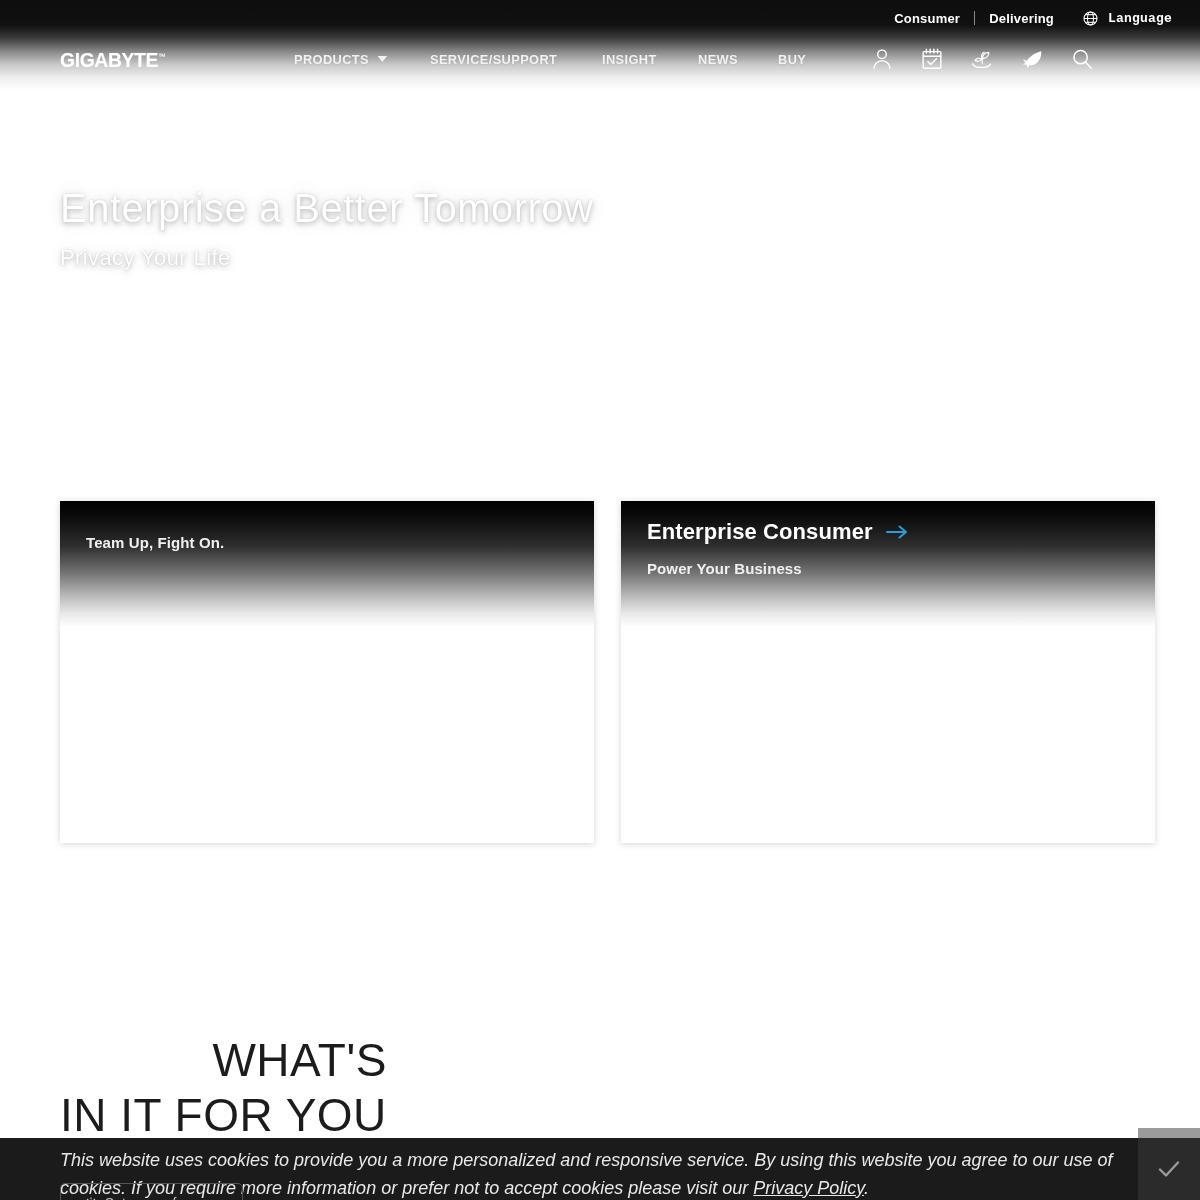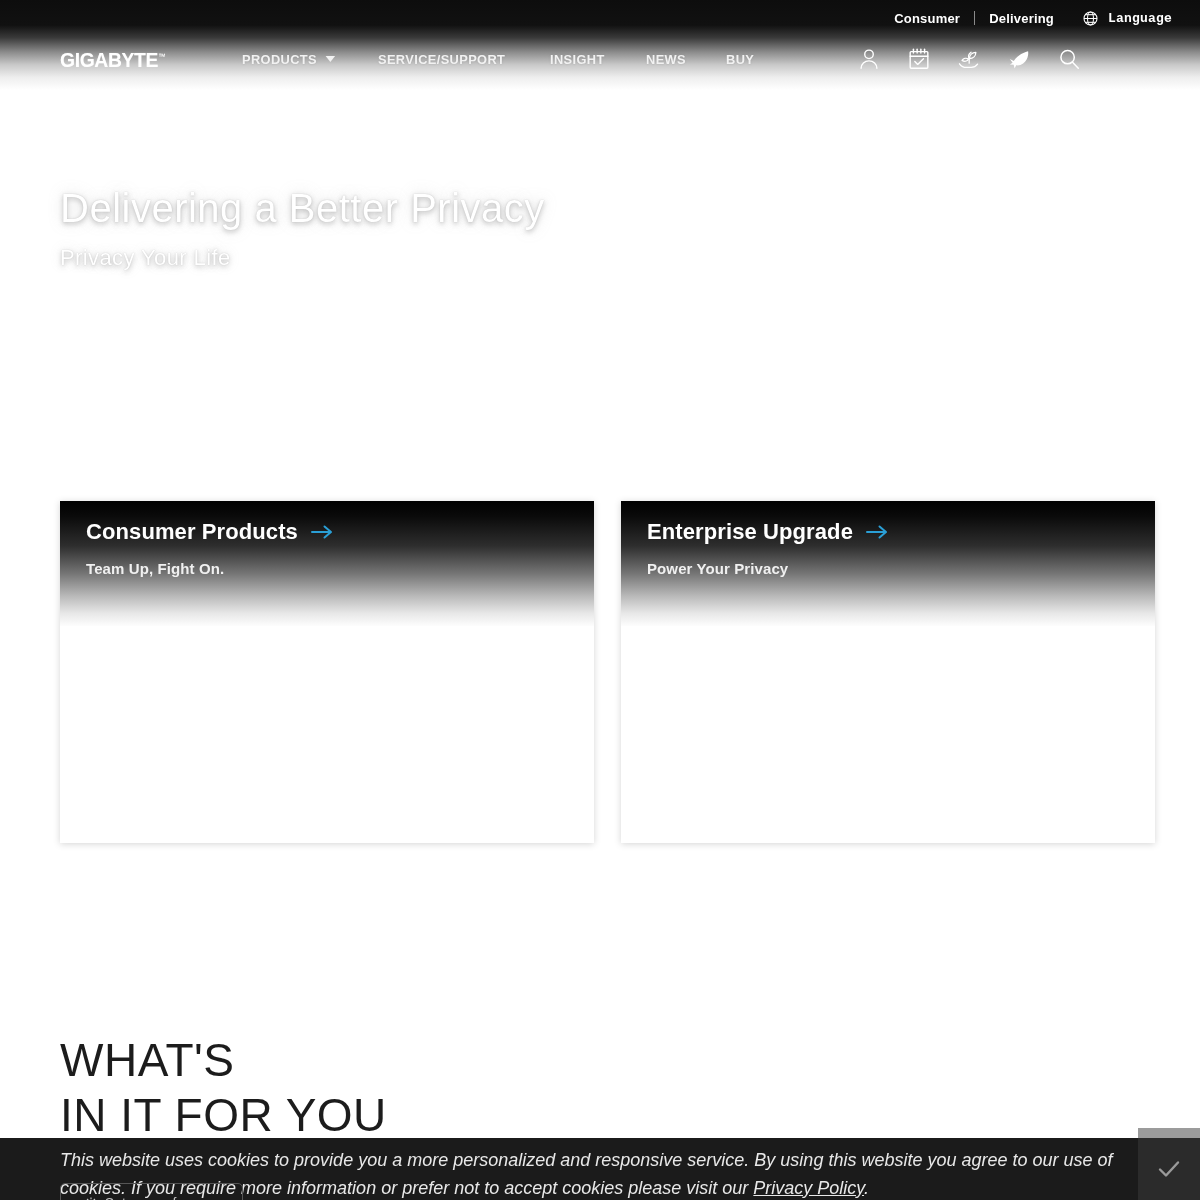--- a/index.html
+++ b/index.html
@@ -104,21 +104,21 @@
   }
   .logo .tm {
     font-size: 8px;
     vertical-align: super;
     font-weight: normal;
   }
 
   .navlinks {
     display: flex;
     align-items: flex-start;
-    margin-left: 68px;
+    margin-left: 120px;
   }
   .navlink {
     font-size: 13.5px;
     font-weight: bold;
     color: #f2f2f2;
     letter-spacing: 0.4px;
     margin-right: 38px;
     cursor: pointer;
     text-decoration: none;
     display: flex;
@@ -262,21 +262,21 @@
     position: absolute;
     left: 60px;
     top: 1033px;
     font-size: 46px;
     font-weight: 300;
     color: #1c1c1c;
     letter-spacing: 0.5px;
     line-height: 1.2;
     z-index: 8;
   }
-  .section-heading .ln { display: block; white-space: nowrap; }
+  .section-heading .ln { display: block; white-space: nowrap; text-align: right; }
 
   
   .cookie {
     position: absolute;
     left: 0;
     bottom: 0;
     width: 1200px;
     height: 62px;
     background: #1b1b1b;
     z-index: 90;
@@ -421,55 +421,46 @@
       <span class="navicon">
         <svg viewBox="0 0 28 28" fill="none" stroke="#ffffff" stroke-width="1.6" stroke-linecap="round">
           <circle cx="12.5" cy="12" r="7.2"></circle>
           <line x1="17.8" y1="17.4" x2="24" y2="24"></line>
         </svg>
       </span>
     </div>
   </div>
 
   <div class="hero">
-    <div class="hero-title">Delivering a Better Privacy</div>
+    <div class="hero-title">Enterprise a Better Tomorrow</div>
     <div class="hero-sub">Privacy Your Life</div>
   </div>
 
   <div class="cards">
+
+    <div class="card">
+      <div class="card-media"></div>
+      <div class="card-body">
+        <div class="card-desc">Team Up, Fight On.</div>
+      </div>
+    </div>
 
     <div class="card">
       <div class="card-media"></div>
       <div class="card-body">
         <div class="card-title">
-          <span>Consumer Products</span>
+          <span>Enterprise Consumer</span>
           <span class="card-arrow">
             <svg width="22" height="16" viewBox="0 0 22 16" fill="none" stroke="#2a9fd6" stroke-width="2" stroke-linecap="round" stroke-linejoin="round">
               <line x1="1" y1="8" x2="19" y2="8"></line>
               <polyline points="13.5,2.5 20,8 13.5,13.5"></polyline>
             </svg>
           </span>
         </div>
-        <div class="card-desc">Team Up, Fight On.</div>
-      </div>
-    </div>
-
-    <div class="card">
-      <div class="card-media"></div>
-      <div class="card-body">
-        <div class="card-title">
-          <span>Enterprise Upgrade</span>
-          <span class="card-arrow">
-            <svg width="22" height="16" viewBox="0 0 22 16" fill="none" stroke="#2a9fd6" stroke-width="2" stroke-linecap="round" stroke-linejoin="round">
-              <line x1="1" y1="8" x2="19" y2="8"></line>
-              <polyline points="13.5,2.5 20,8 13.5,13.5"></polyline>
-            </svg>
-          </span>
-        </div>
-        <div class="card-desc">Power Your Privacy</div>
+        <div class="card-desc">Power Your Business</div>
       </div>
     </div>
 
   </div>
 
   <div class="section-heading">
     <span class="ln">WHAT'S</span>
     <span class="ln">IN IT FOR YOU</span>
   </div>
 

